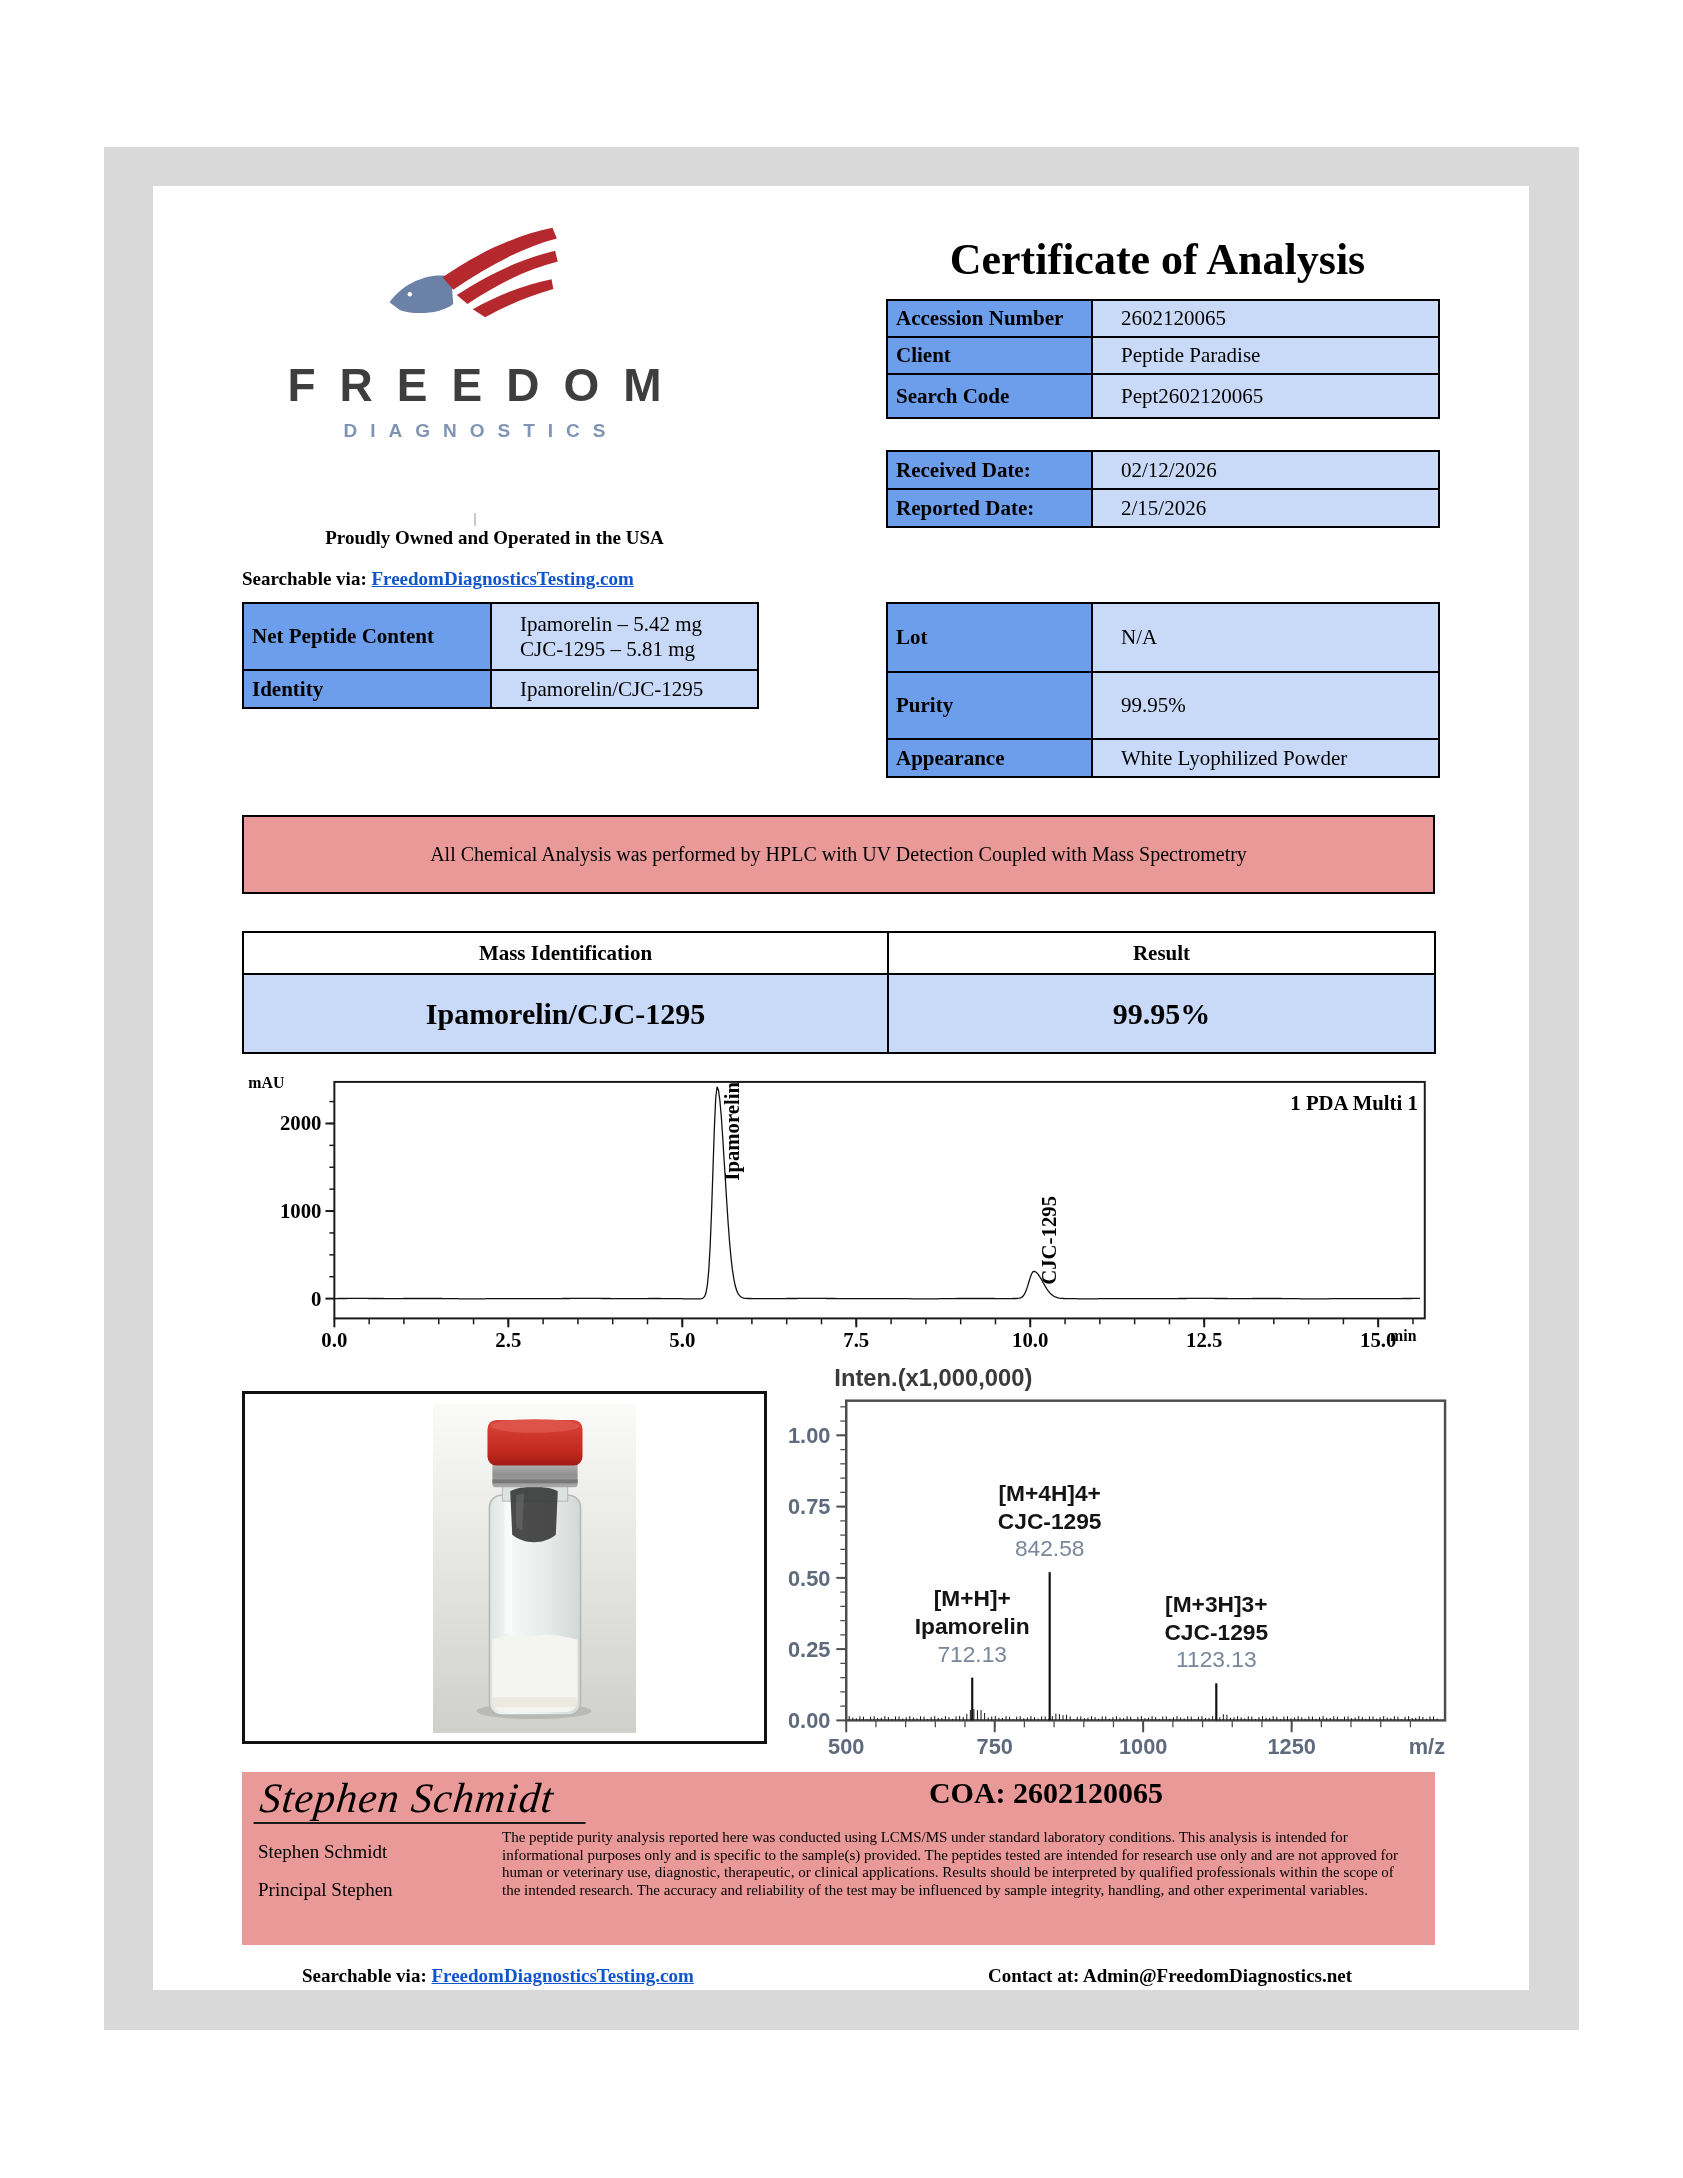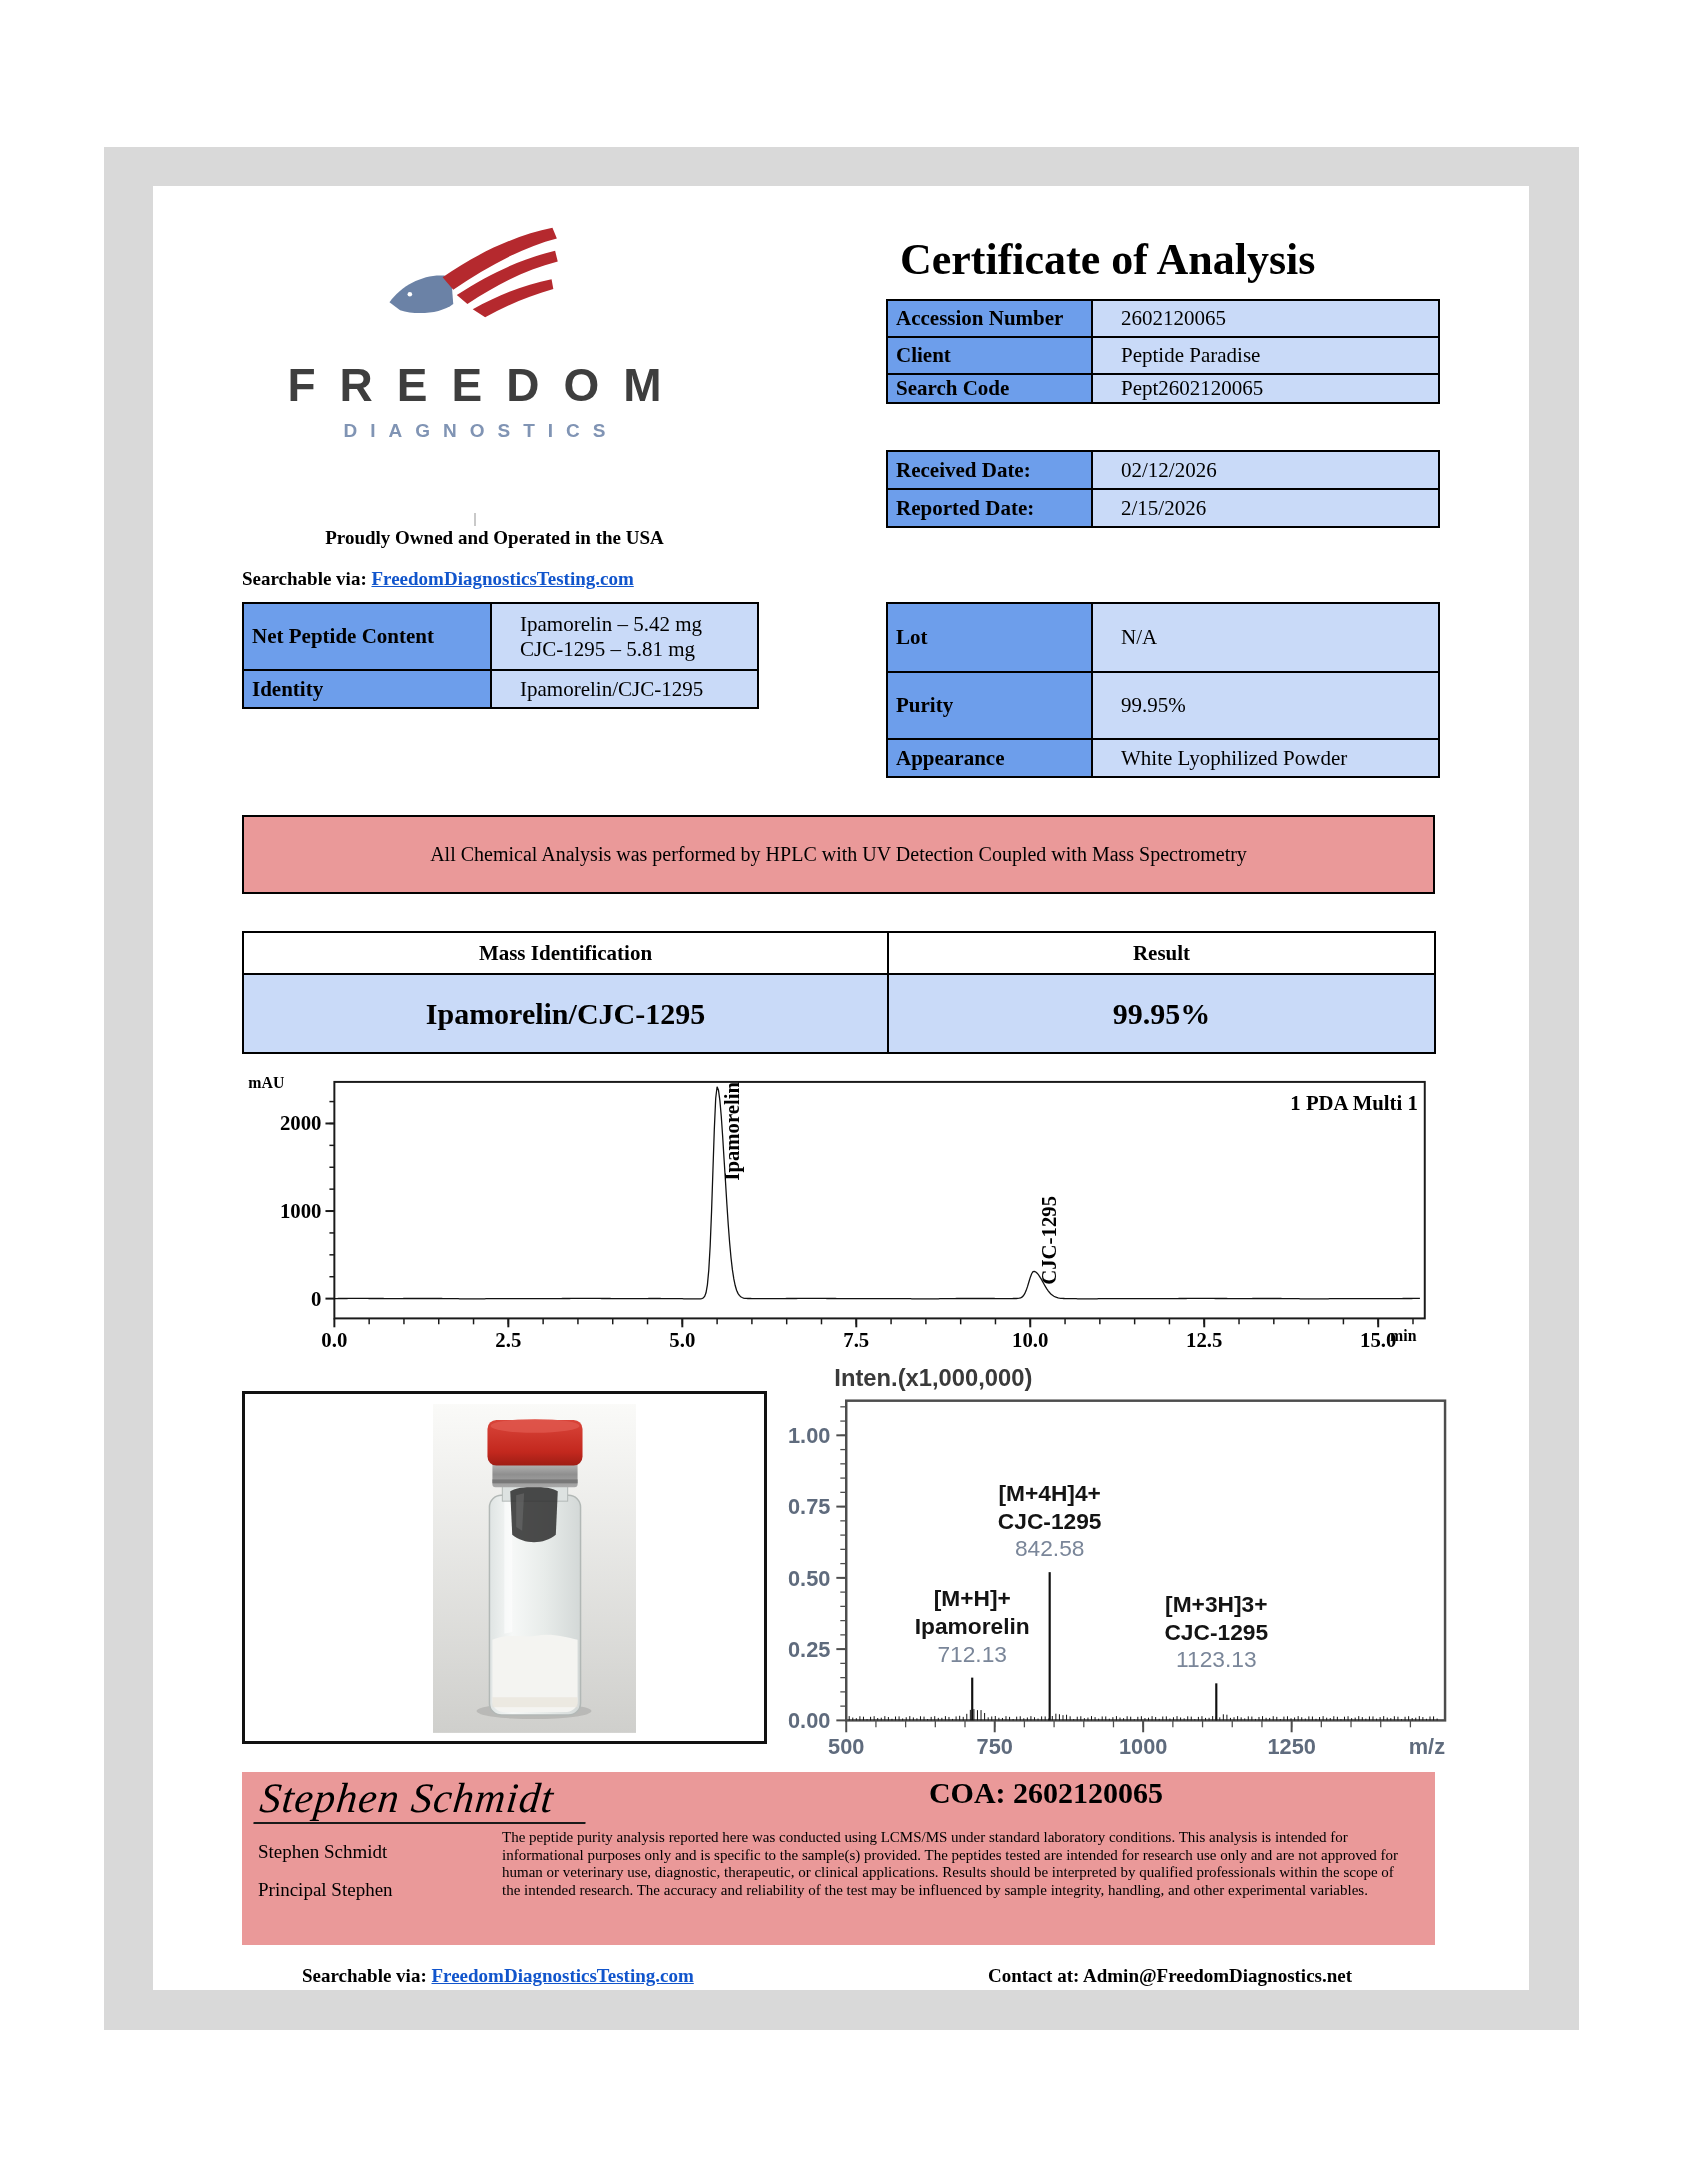--- a/index.html
+++ b/index.html
@@ -16,21 +16,21 @@
   .logo-wrap{left:89px;top:40px;width:465px;text-align:center;}
   .eagle-svg{display:block;margin:0 auto;width:183px;height:124px;}
   .brand{font-family:"Liberation Sans",sans-serif;font-weight:bold;font-size:46px;
          letter-spacing:24px;padding-left:24px;color:#3e3e3e;margin-top:8px;white-space:nowrap;}
   .brand-sub{font-family:"Liberation Sans",sans-serif;font-weight:bold;font-size:19px;
          letter-spacing:13px;padding-left:13px;color:#8094b4;margin-top:8px;white-space:nowrap;}
   .tick-divider{left:321px;top:327px;width:2px;height:13px;background:#c9c9c9;}
   .tagline{left:89px;top:341px;width:505px;text-align:center;font-weight:bold;font-size:19px;}
   .searchable-hdr{left:89px;top:382px;font-weight:bold;font-size:19px;}
   a.doclink{color:#1155cc;text-decoration:underline;font-weight:bold;}
-  .doc-title{left:747px;top:48px;width:515px;font-weight:bold;font-size:44px;white-space:nowrap;}
+  .doc-title{left:747px;top:48px;width:515px;text-align:center;font-weight:bold;font-size:44px;white-space:nowrap;}
 
   
   table.info{border-collapse:collapse;table-layout:fixed;}
   table.info td{border:2px solid #000;vertical-align:middle;font-size:21px;line-height:1.15;}
   td.lbl{background:#6d9eeb;font-weight:bold;padding-left:8px;}
   td.val{background:#c9daf8;padding-left:28px;white-space:pre-line;}
   .tbl-accession{left:733px;top:113px;}
   .tbl-dates{left:733px;top:264px;}
   .tbl-product{left:89px;top:416px;}
   .tbl-spec{left:733px;top:416px;}
@@ -98,21 +98,21 @@
       </colgroup>
     <tbody>
         <tr style="height:37px">
       <td class="lbl">Accession Number</td>
       <td class="val">2602120065</td>
     </tr>
     <tr style="height:37px">
       <td class="lbl">Client</td>
       <td class="val">Peptide Paradise</td>
     </tr>
-    <tr style="height:29px">
+    <tr style="height:44px">
       <td class="lbl">Search Code</td>
       <td class="val">Pept2602120065</td>
     </tr>
   </tbody>
     </table>
 
   <table class="info abs tbl-dates">
     <colgroup>
         <col style="width:205px">
         <col style="width:347px">

